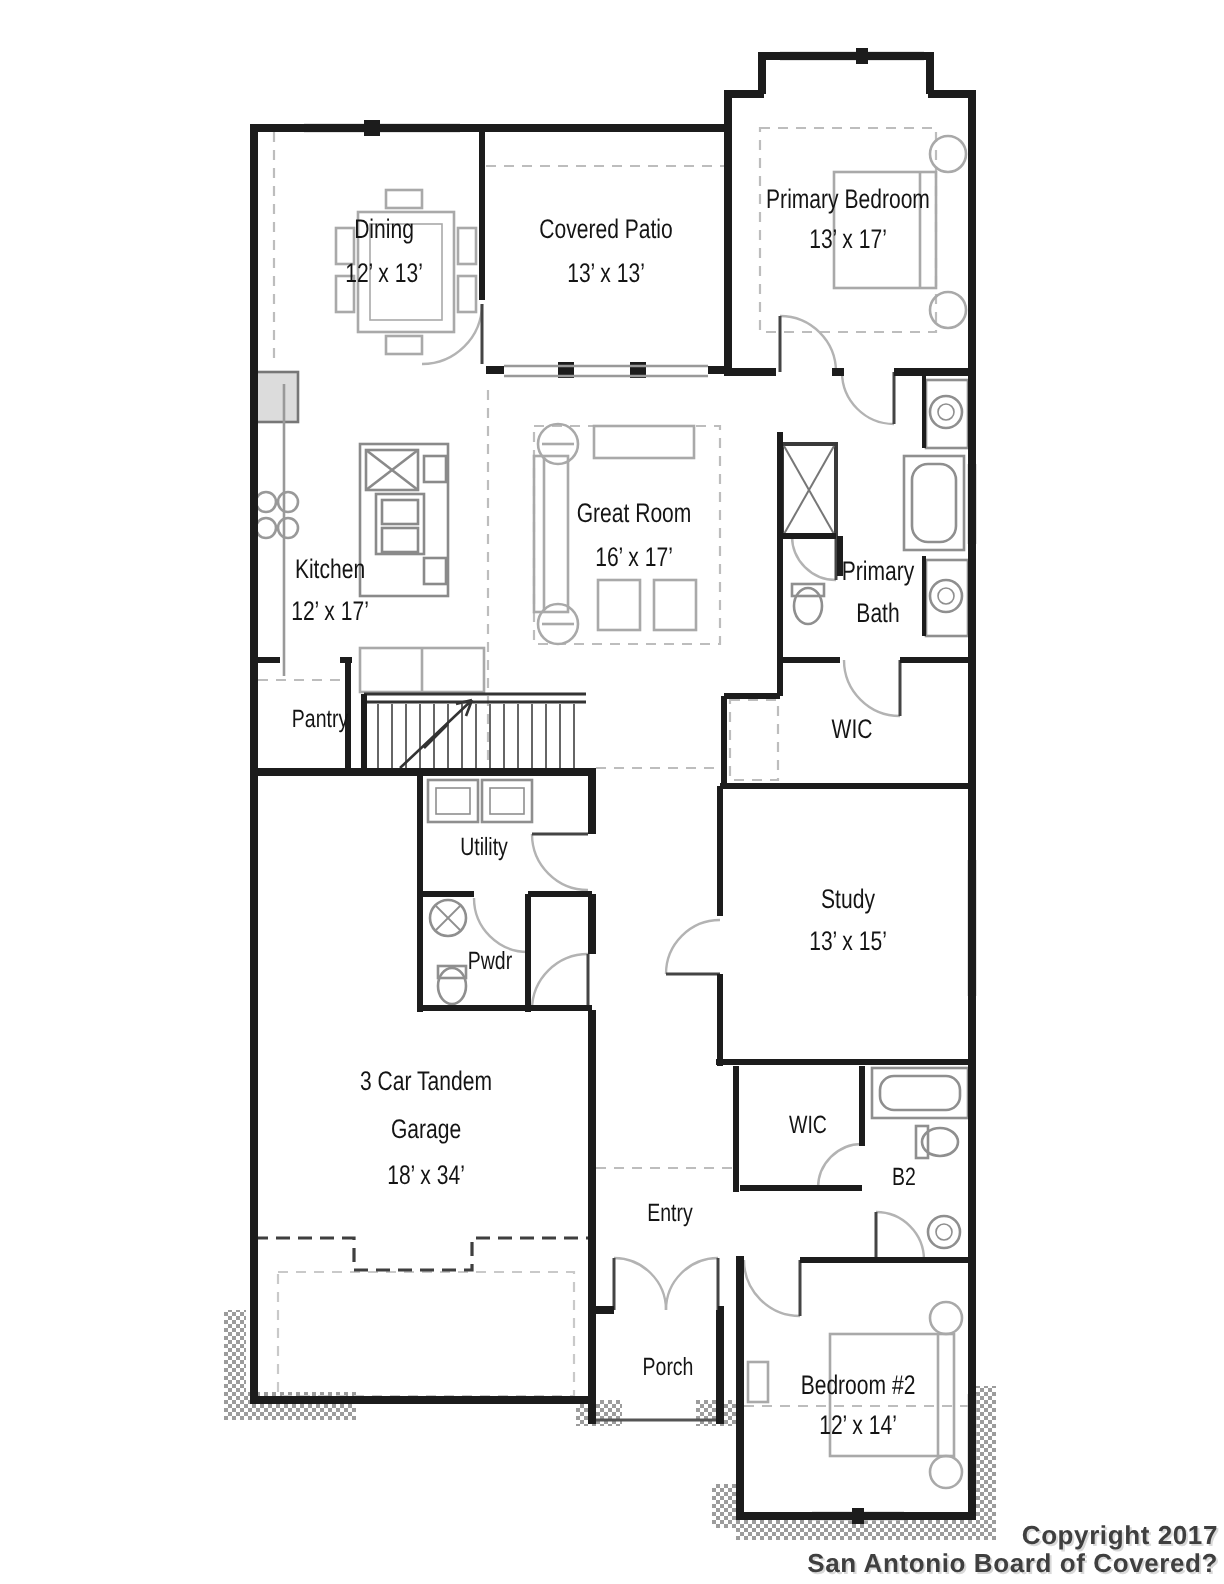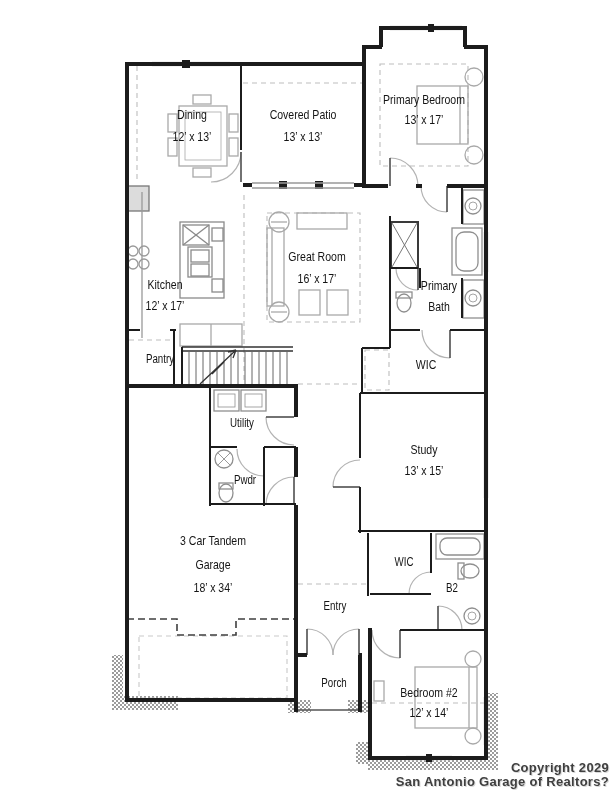--- a/index.html
+++ b/index.html
@@ -242,17 +242,17 @@
 
 <div class="lbl sm" style="left:335px;top:607px">Entry</div>
 <div class="lbl sm" style="left:404px;top:563px">WIC</div>
 <div class="lbl sm" style="left:452px;top:589px">B2</div>
 <div class="lbl sm" style="left:334px;top:684px">Porch</div>
 
 <div class="lbl" style="left:429px;top:693px">Bedroom #2</div>
 <div class="lbl" style="left:429px;top:713px">12’ x 14’</div>
 
 <div class="footer">
-  <div>Copyright 2029</div>
-  <div>San Antonio Garage of Realtors?</div>
+  <div>Copyright 2017</div>
+  <div>San Antonio Board of Covered?</div>
 </div>
 
 </div>
 
 </body></html>

